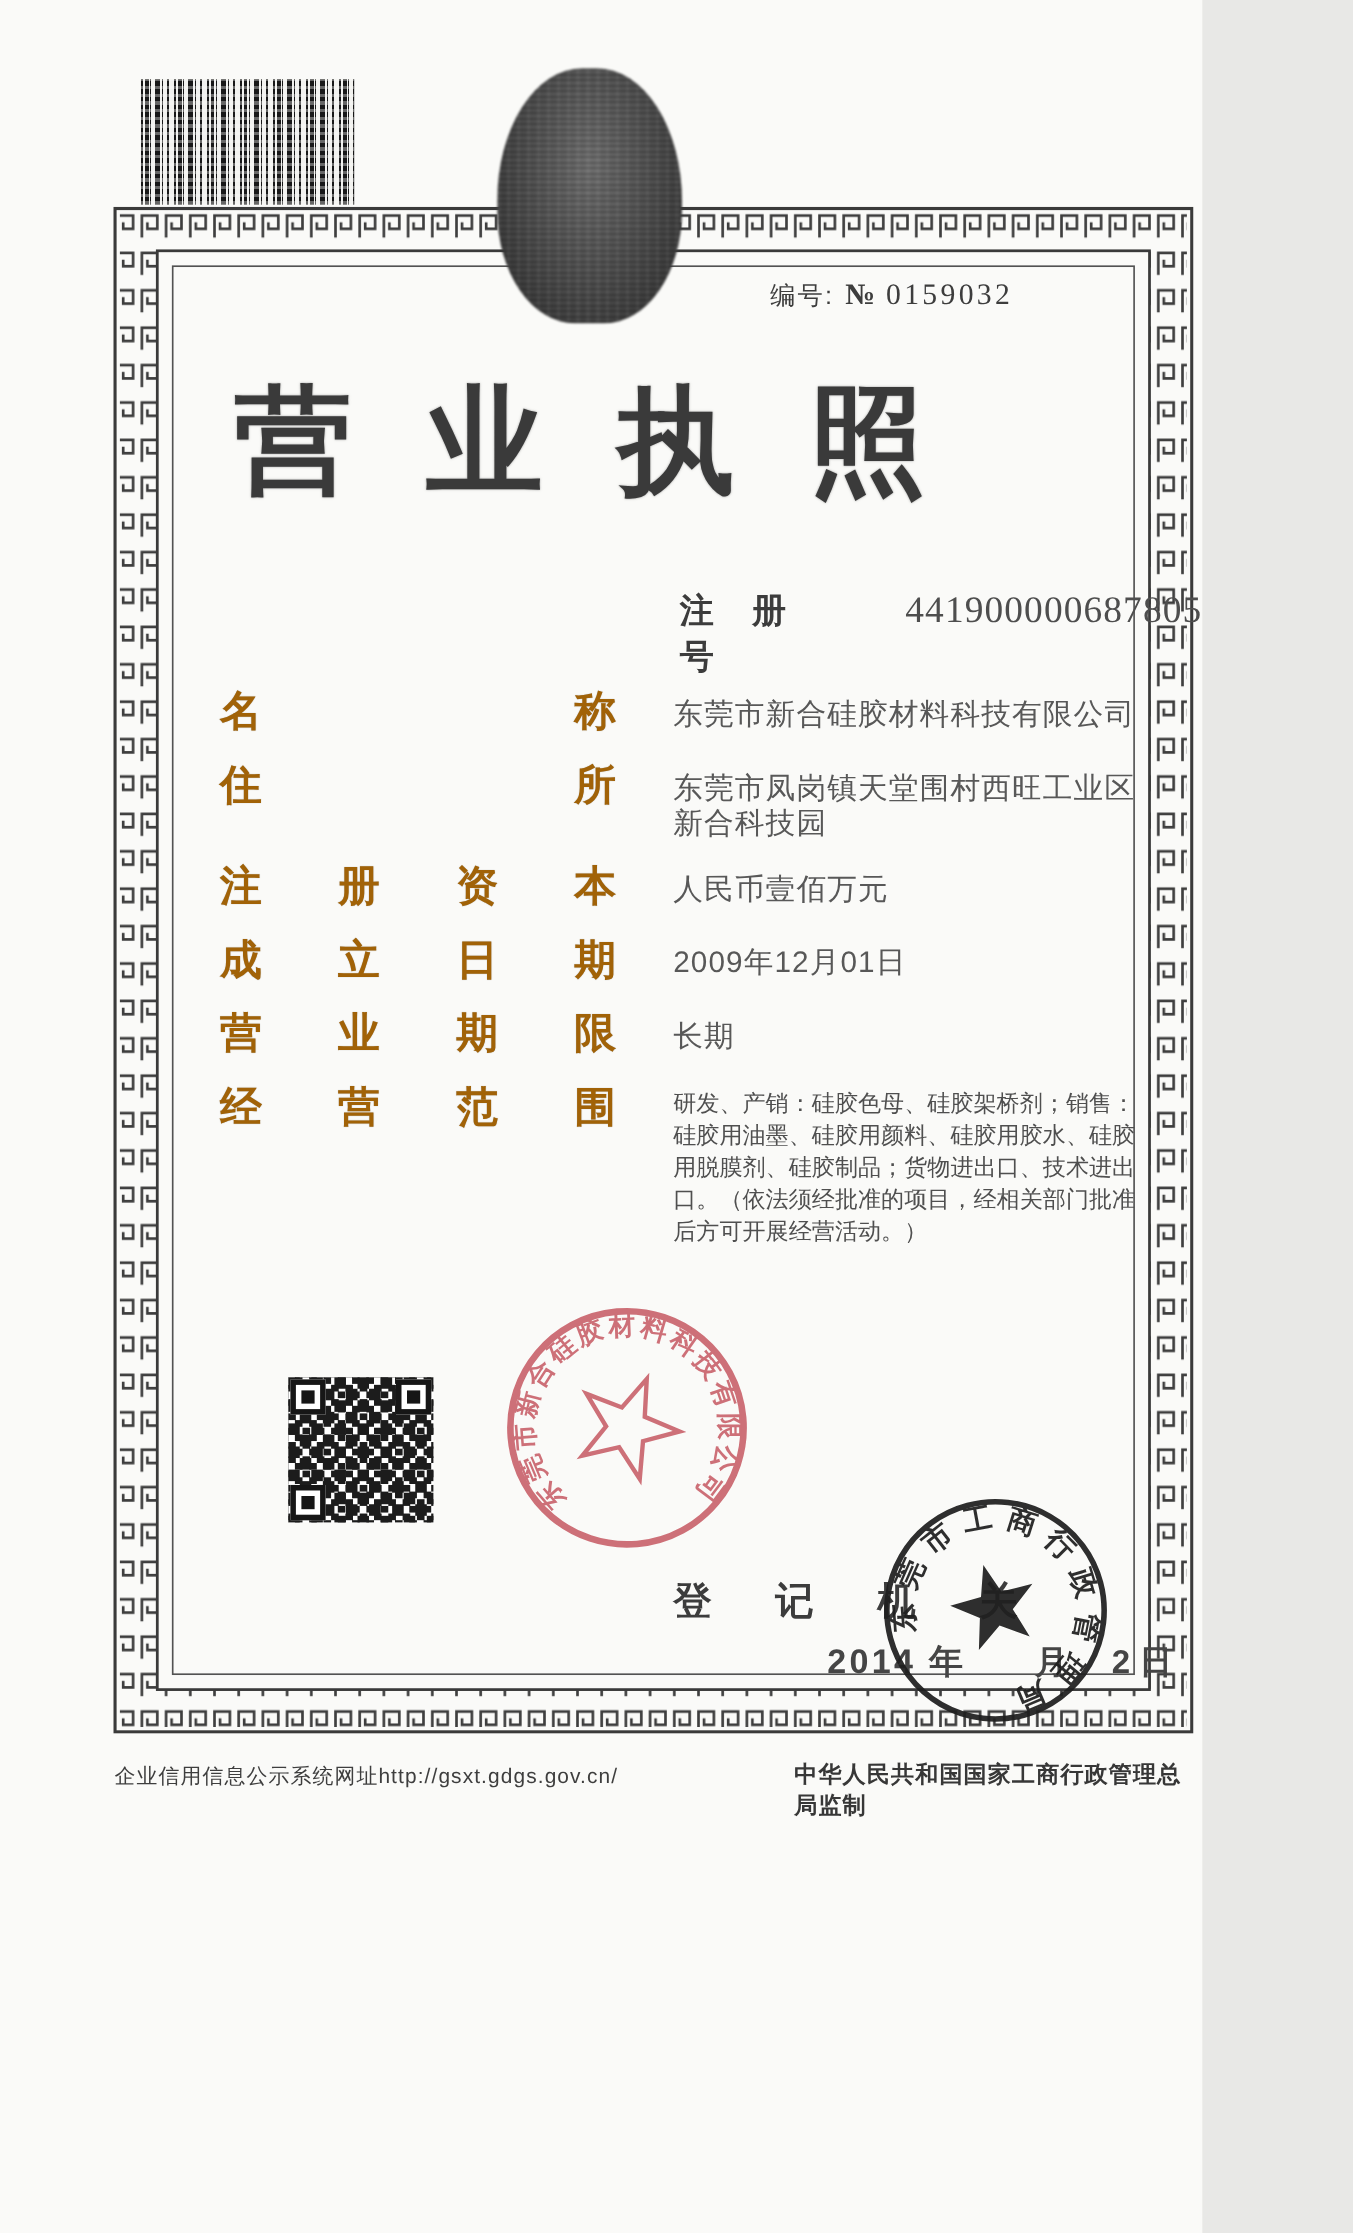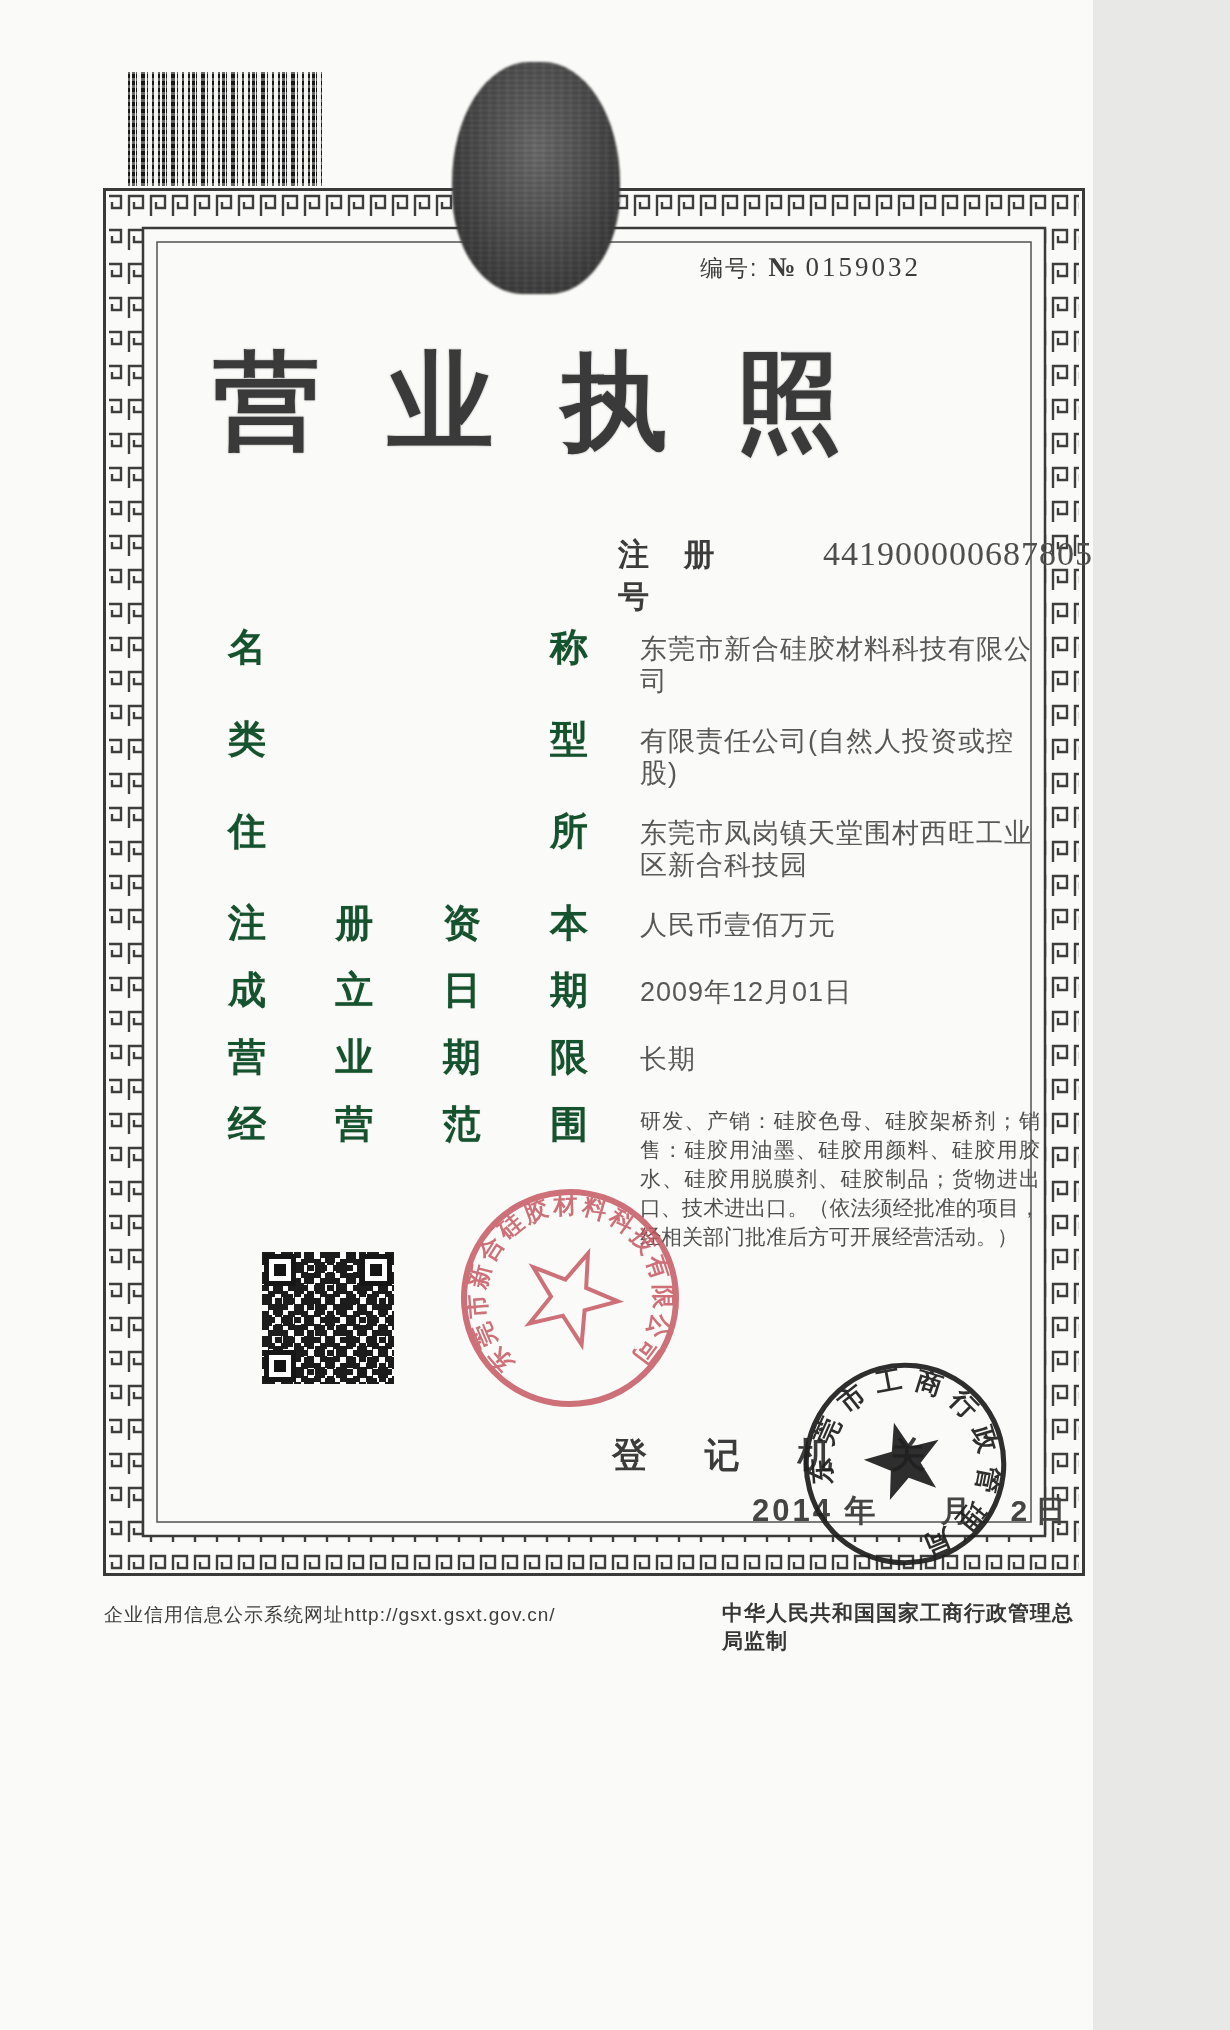--- a/index.html
+++ b/index.html
@@ -66,24 +66,23 @@
   .regline .lab{font-size:31px;font-weight:600;letter-spacing:13px;color:#3c3c3c;}
   .regline .val{
     font-family:"Liberation Serif","DejaVu Serif",serif;
     font-size:34px;color:#4e4e4e;letter-spacing:1px;
   }
   
   .fields{position:absolute;left:200px;top:623px;width:840px;z-index:2;}
   .frow{display:flex;align-items:flex-start;margin-bottom:18px;}
   .frow .flabel{
     width:360px;flex:0 0 360px;
-    font-size:38px;font-weight:700;color:#14532d;line-height:49px;
+    font-size:38px;font-weight:700;color:#a16207;line-height:49px;
     text-align:justify;text-align-last:justify;
     text-shadow:0 0 1px rgba(60,60,60,.4);
-    margin-left:28px;
   }
   .frow .fvalue{
     margin-left:52px;padding-top:10px;
     font-size:27px;color:#585858;letter-spacing:1px;line-height:32px;
   }
   .frow.scope .fvalue{
     width:420px;font-size:21px;line-height:29px;letter-spacing:0;
     text-align:justify;padding-top:6px;color:#4f4f4f;
   }
   
@@ -164,24 +163,20 @@
 
   <div class="regline">
     <span class="lab">注 册 号</span>
     <span class="val">441900000687805</span>
   </div>
 
   <div class="fields">
     <div class="frow">
       <div class="flabel">名称</div>
       <div class="fvalue">东莞市新合硅胶材料科技有限公司</div>
-    </div>
-    <div class="frow">
-      <div class="flabel">类型</div>
-      <div class="fvalue">有限责任公司(自然人投资或控股)</div>
     </div>
     <div class="frow">
       <div class="flabel">住所</div>
       <div class="fvalue">东莞市凤岗镇天堂围村西旺工业区新合科技园</div>
     </div>
     <div class="frow">
       <div class="flabel">注册资本</div>
       <div class="fvalue">人民币壹佰万元</div>
     </div>
     <div class="frow">
@@ -231,16 +226,16 @@
     </defs>
     <g transform="rotate(-15 110 110)">
       <circle cx="110" cy="110" r="97" fill="none" stroke="#1f1f1f" stroke-width="5"></circle>
       <polygon points="110,68 119.4,95.1 148,95.6 125.2,112.9 133.5,140.4 110,124 86.5,140.4 94.8,112.9 72,95.6 100.6,95.1" fill="#1f1f1f"></polygon>
       <text fill="#1f1f1f" font-size="26" font-weight="700" letter-spacing="2">
         <textPath href="#blkArc" startOffset="0" textLength="352">东莞市工商行政管理局</textPath>
       </text>
     </g>
   </svg>
 
-  <div class="footer-left">企业信用信息公示系统网址http://gsxt.gsxt.gov.cn/</div>
+  <div class="footer-left">企业信用信息公示系统网址http://gsxt.gdgs.gov.cn/</div>
   <div class="footer-right">中华人民共和国国家工商行政管理总局监制</div>
 
 </div>
 
 </body></html>

